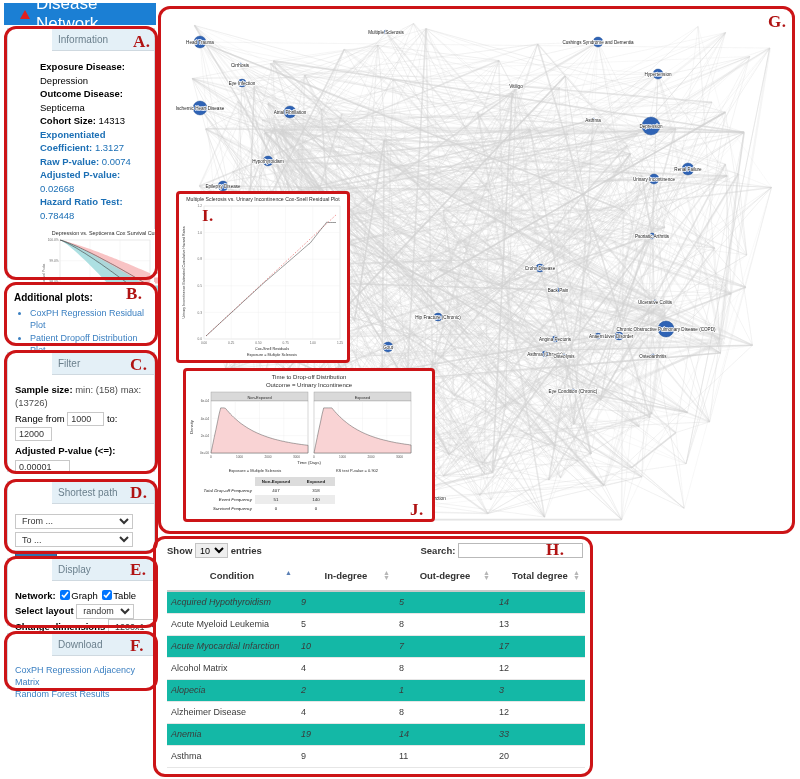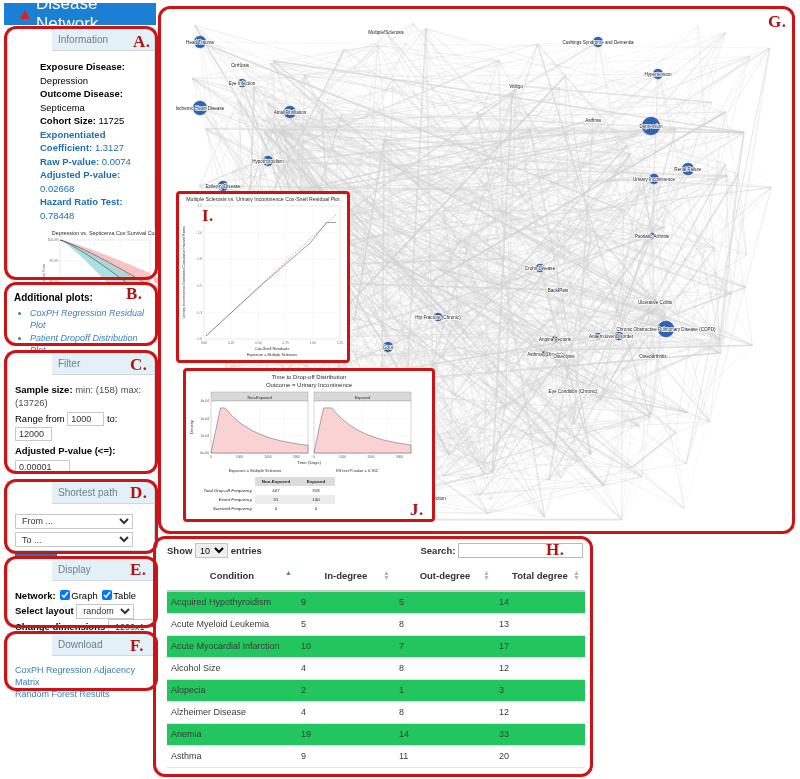--- a/index.html
+++ b/index.html
@@ -69,21 +69,21 @@
   .panel-body { padding: 7px 7px 8px 7px; }
 
   .kv { font-size: 9.5px; line-height: 13.5px; color: #000; }
   .kv b { font-weight: bold; }
   .kv .blue { color: #1b6fb5; }
   .kv .bluelbl { color: #1b6fb5; font-weight: bold; }
 
   
   .ap-title { font-size: 10px; font-weight: bold; color: #000; margin-bottom: 4px; }
   ul.aplist { margin: 0; padding-left: 16px; }
-  ul.aplist li { font-size: 9px; color: #3a7fc1; line-height: 12px; margin-bottom: 1px; font-style: italic; }
+  ul.aplist li { font-size: 9px; color: #3a7fc1; line-height: 12px; margin-bottom: 1px; }
   ul.aplist li span { cursor: pointer; }
 
   
   .f-row { font-size: 9.5px; color: #000; margin-bottom: 3px; line-height: 13px; }
   .f-row b { font-weight: bold; }
   .f-row .gray { color: #4d4d4d; font-weight: normal; }
   input.tin {
     font-family: "Liberation Sans", sans-serif;
     font-size: 9px; color: #333;
     border: 1px solid #c8c8c8;
@@ -157,21 +157,21 @@
     border-bottom: 2px solid #c9c9c9;
     position: relative;
   }
   table.dt td {
     font-size: 9px; color: #3b3b3b;
     padding: 5px 4px 5px 4px;
     border-bottom: 1px solid #e6e6e6;
     vertical-align: top;
     line-height: 11px;
   }
-  table.dt tr.odd td { background: #22c55e; }
+  table.dt tr.odd td { background: #14b8a6; font-style: italic; }
   .sorticon { color: #b6b6b6; font-size: 7px; margin-left: 3px; letter-spacing:-1px;}
   .sorticon.active { color: #5a7fb5; }
 
   .c-cond { width: 130px; }
   .c-in   { width: 98px; }
   .c-out  { width: 100px; }
   .c-tot  { width: 90px; }
 
   
   .ptitle { font-size: 5.4px; text-anchor: middle; fill: #2b2b2b; font-family: "Liberation Sans", sans-serif;}
@@ -189,21 +189,21 @@
   </div>
 
   <div class="panel" id="p-info" style="top:28px; height:250px;">
     <div class="panel-head">
       <span>Information</span>
     </div>
     <div class="panel-body" style="padding-top:9px;padding-left:32px;">
       <div class="kv" id="info-fields">
           <div><b>Exposure Disease:</b><span> Depression</span></div>
           <div><b>Outcome Disease:</b><span> Septicema</span></div>
-          <div><b>Cohort Size:</b><span> 11725</span></div>
+          <div><b>Cohort Size:</b><span> 14313</span></div>
           <div><b class="bluelbl">Exponentiated Coefficient:</b><span class="blue"> 1.3127</span></div>
           <div><b class="bluelbl">Raw P-value:</b><span class="blue"> 0.0074</span></div>
           <div><b class="bluelbl">Adjusted P-value:</b><span class="blue"> 0.02668</span></div>
           <div><b class="bluelbl">Hazard Ratio Test:</b><span class="blue"> 0.78448</span></div>
         </div>
       <div id="surv-plot" style="margin-top:7px;"><svg width="134" height="112" viewBox="0 0 134 112">
             <rect x="0" y="0" width="134" height="112" fill="#fff"></rect>
             <text x="67" y="6" class="ptitle">Depression vs. Septicema Cox Survival Curve</text>
             <rect x="20" y="11" width="90" height="83" fill="#fff" stroke="#d8d8d8" stroke-width="0.4"></rect>
             <line x1="20" y1="11" x2="20" y2="94" stroke="#ececec" stroke-width="0.4"></line>
@@ -1733,21 +1733,21 @@
             <td class="c-out">8</td>
             <td class="c-tot">13</td>
           </tr>
           <tr class="odd">
             <td class="c-cond">Acute Myocardial Infarction</td>
             <td class="c-in">10</td>
             <td class="c-out">7</td>
             <td class="c-tot">17</td>
           </tr>
           <tr>
-            <td class="c-cond">Alcohol Size</td>
+            <td class="c-cond">Alcohol Matrix</td>
             <td class="c-in">4</td>
             <td class="c-out">8</td>
             <td class="c-tot">12</td>
           </tr>
           <tr class="odd">
             <td class="c-cond">Alopecia</td>
             <td class="c-in">2</td>
             <td class="c-out">1</td>
             <td class="c-tot">3</td>
           </tr>

